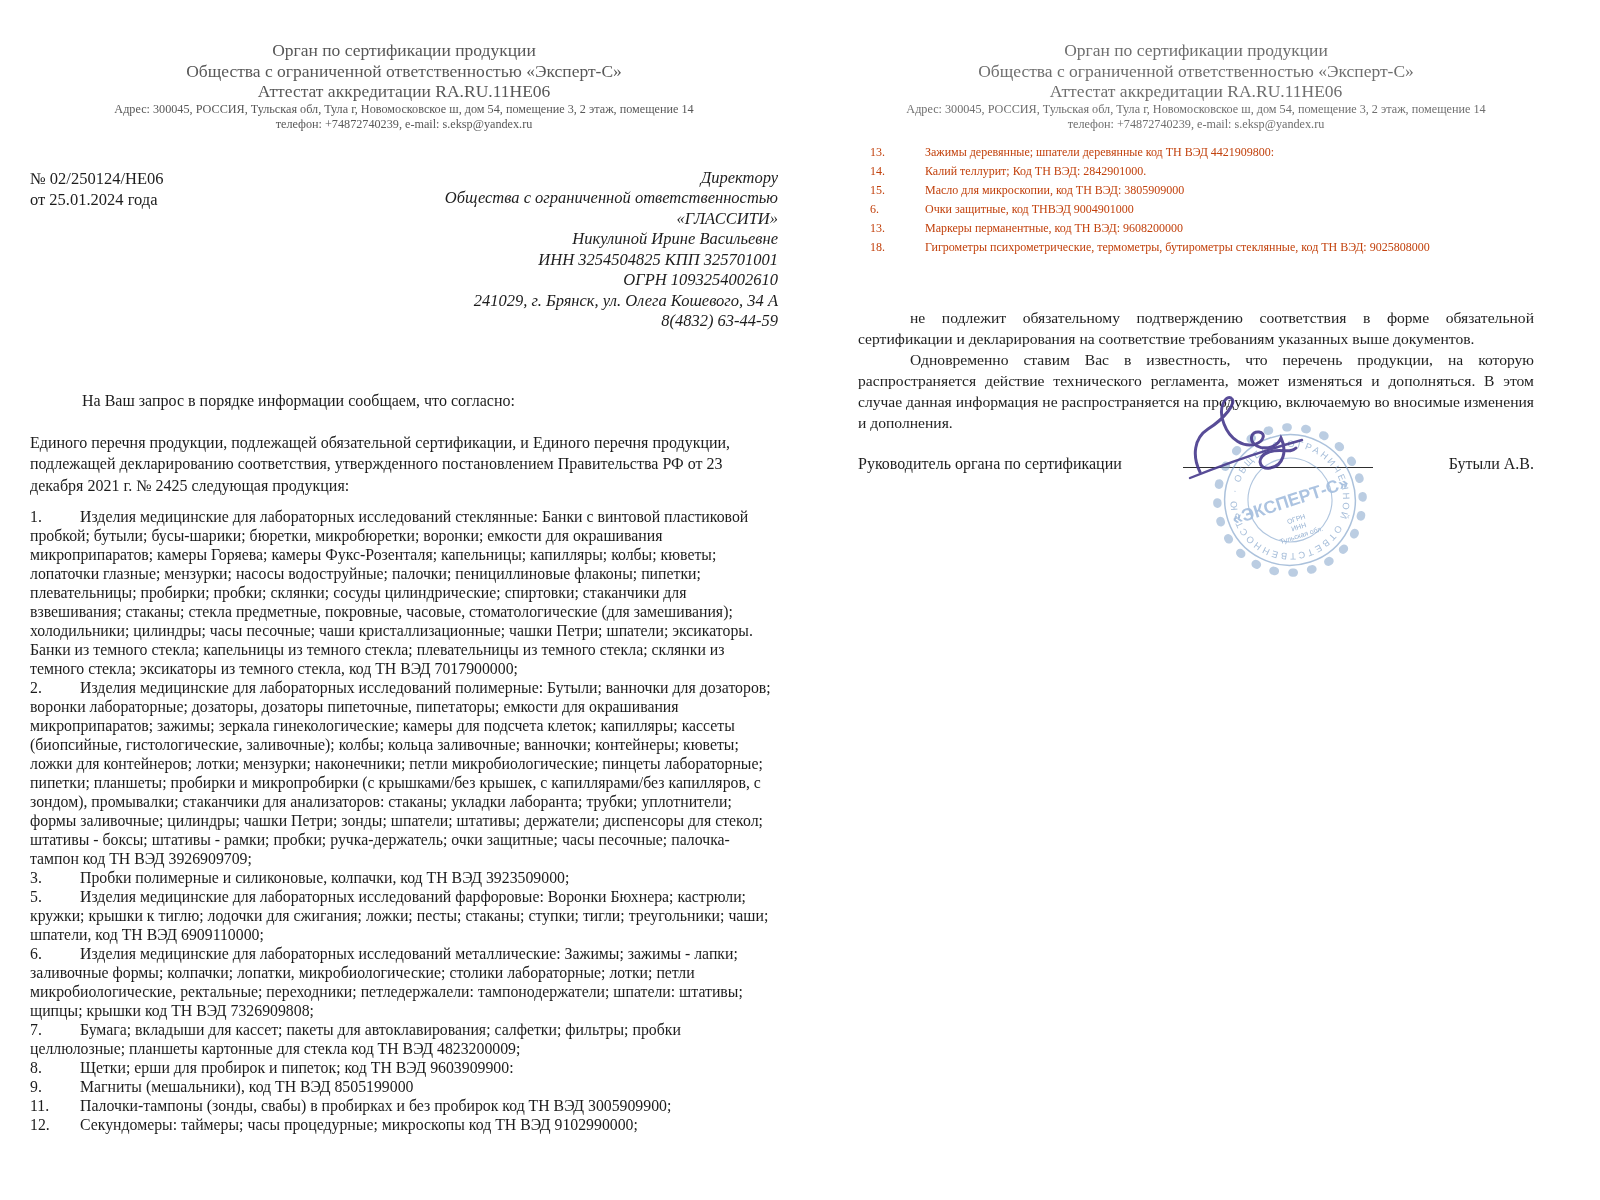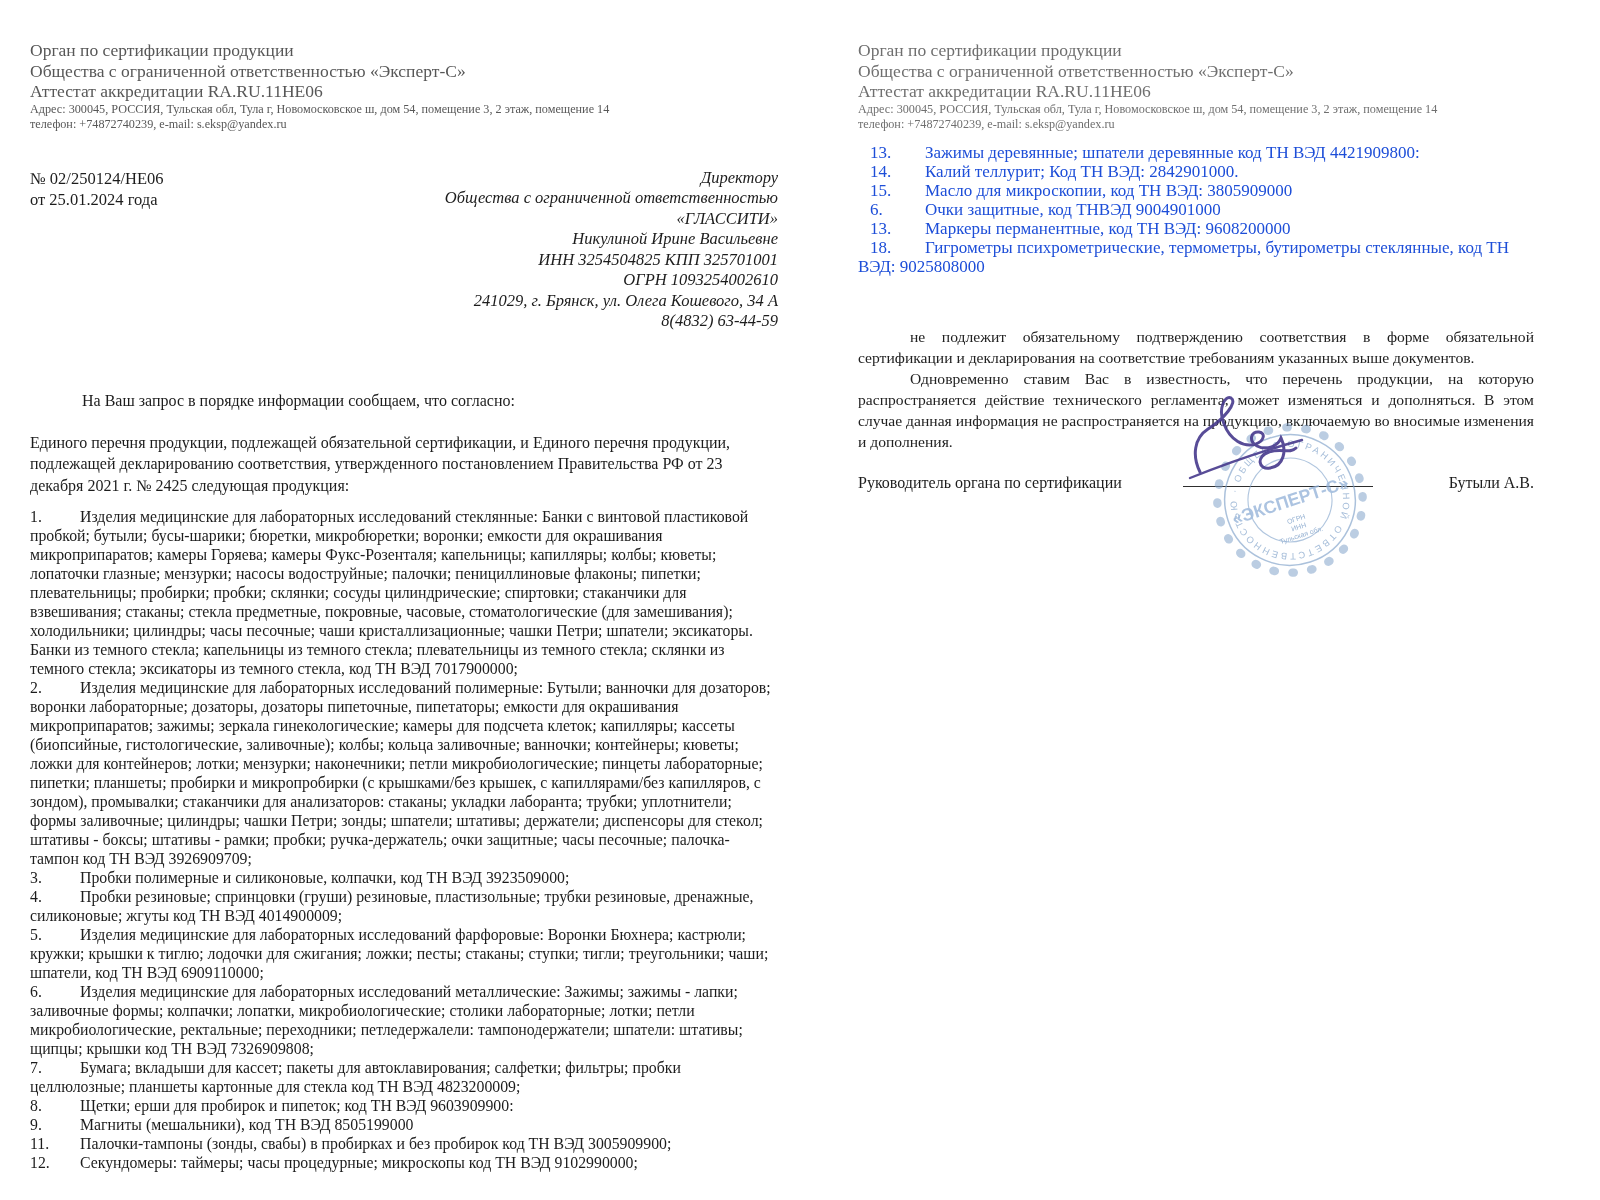--- a/index.html
+++ b/index.html
@@ -7,40 +7,40 @@
   body {
     position:relative;
     font-family:"Liberation Serif","DejaVu Serif",serif;
     color:#1c1c1c;
     overflow:hidden;
   }
   .page { position:absolute; top:0; height:1200px; }
   #page1 { left:30px;  width:748px; }
   #page2 { left:858px; width:676px; }
 
-  .doc-header { padding-top:40px; }
+  .doc-header { text-align:center; padding-top:40px; }
   #page1 .doc-header { color:#575757; }
   #page2 .doc-header { color:#6f6f6f; }
   .h-line  { font-size:17.5px; line-height:20.5px; font-weight:400; }
   .h-small { font-size:12.2px; line-height:15px; }
 
   .ref-row { display:flex; justify-content:space-between; margin-top:36px; }
   .ref-left p  { font-size:16.5px; line-height:21px; }
   .ref-right   { text-align:right;font-style:italic; }
   .ref-right p { font-size:16.5px; line-height:20.5px; }
 
   .intro { margin-top:58px; text-indent:52px; font-size:16px; line-height:21px; }
   .lead  { margin-top:21px; font-size:16px; line-height:21.5px; }
 
   .list { margin-top:11px; }
   .item { font-size:15.8px; line-height:19px; }
   .item .num { display:inline-block; width:50px; }
 
   #page2 .list { margin-top:11px; }
-  #page2 .item { font-size:17px; color:#1d4ed8; }
+  #page2 .item { font-size:12px; color:#c2410c; }
   #page2 .item .num { width:55px; margin-left:12px; }
 
   .paras { margin-top:50px; }
   .para { font-size:15.6px; line-height:21px; text-align:justify; text-indent:52px; color:#222; }
 
   .sig-row { position:relative; margin-top:22px; height:60px; font-size:16px; }
   .sig-title { position:absolute; left:0; top:0; }
   .sig-name  { position:absolute; right:0; top:0; }
   .sig-line  { position:absolute; left:325px; top:12px; width:190px; border-bottom:1.5px solid #2e2e2e; height:1px; }
 
@@ -92,21 +92,20 @@
   <p class="lead">Единого перечня продукции, подлежащей обязательной сертификации, и Единого перечня продукции, подлежащей декларированию соответствия, утвержденного постановлением Правительства РФ от 23 декабря 2021 г. № 2425 следующая продукция:</p>
 
   <div class="list">
 
       <p class="item"><span class="num">1.</span><span class="itext">Изделия медицинские для лабораторных исследований стеклянные: Банки с винтовой пластиковой пробкой; бутыли; бусы-шарики; бюретки, микробюретки; воронки; емкости для окрашивания микроприпаратов; камеры Горяева; камеры Фукс-Розенталя; капельницы; капилляры; колбы; кюветы; лопаточки глазные; мензурки; насосы водоструйные; палочки; пенициллиновые флаконы; пипетки; плевательницы; пробирки; пробки; склянки; сосуды цилиндрические; спиртовки; стаканчики для взвешивания; стаканы; стекла предметные, покровные, часовые, стоматологические (для замешивания); холодильники; цилиндры; часы песочные; чаши кристаллизационные; чашки Петри; шпатели; эксикаторы. Банки из темного стекла; капельницы из темного стекла; плевательницы из темного стекла; склянки из темного стекла; эксикаторы из темного стекла, код ТН ВЭД 7017900000;</span></p>
 
       <p class="item"><span class="num">2.</span><span class="itext">Изделия медицинские для лабораторных исследований полимерные: Бутыли; ванночки для дозаторов; воронки лабораторные; дозаторы, дозаторы пипеточные, пипетаторы; емкости для окрашивания микроприпаратов; зажимы; зеркала гинекологические; камеры для подсчета клеток; капилляры; кассеты (биопсийные, гистологические, заливочные); колбы; кольца заливочные; ванночки; контейнеры; кюветы; ложки для контейнеров; лотки; мензурки; наконечники; петли микробиологические; пинцеты лабораторные; пипетки; планшеты; пробирки и микропробирки (с крышками/без крышек, с капиллярами/без капилляров, с зондом), промывалки; стаканчики для анализаторов: стаканы; укладки лаборанта; трубки; уплотнители; формы заливочные; цилиндры; чашки Петри; зонды; шпатели; штативы; держатели; диспенсоры для стекол; штативы - боксы; штативы - рамки; пробки; ручка-держатель; очки защитные; часы песочные; палочка-тампон код ТН ВЭД 3926909709;</span></p>
 
       <p class="item"><span class="num">3.</span><span class="itext">Пробки полимерные и силиконовые, колпачки, код ТН ВЭД 3923509000;</span></p>
 
-      <p class="item"><span class="num">4.</span><span class="itext">Пробки резиновые; спринцовки (груши) резиновые, пластизольные; трубки резиновые, дренажные, силиконовые; жгуты код ТН ВЭД 4014900009;</span></p>
 
       <p class="item"><span class="num">5.</span><span class="itext">Изделия медицинские для лабораторных исследований фарфоровые: Воронки Бюхнера; кастрюли; кружки; крышки к тиглю; лодочки для сжигания; ложки; песты; стаканы; ступки; тигли; треугольники; чаши; шпатели, код ТН ВЭД 6909110000;</span></p>
 
       <p class="item"><span class="num">6.</span><span class="itext">Изделия медицинские для лабораторных исследований металлические: Зажимы; зажимы - лапки; заливочные формы; колпачки; лопатки, микробиологические; столики лабораторные; лотки; петли микробиологические, ректальные; переходники; петледержалели: тампонодержатели; шпатели: штативы; щипцы; крышки код ТН ВЭД 7326909808;</span></p>
 
       <p class="item"><span class="num">7.</span><span class="itext">Бумага; вкладыши для кассет; пакеты для автоклавирования; салфетки; фильтры; пробки целлюлозные; планшеты картонные для стекла код ТН ВЭД 4823200009;</span></p>
 
       <p class="item"><span class="num">8.</span><span class="itext">Щетки; ерши для пробирок и пипеток; код ТН ВЭД 9603909900:</span></p>
 
       <p class="item"><span class="num">9.</span><span class="itext">Магниты (мешальники), код ТН ВЭД 8505199000</span></p>

